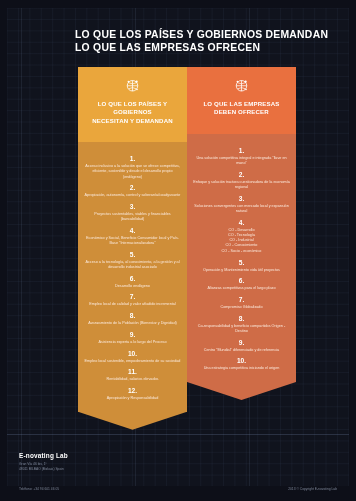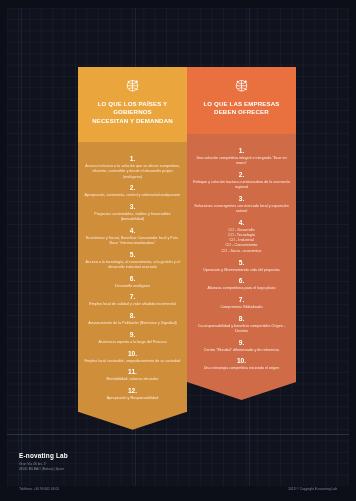--- a/index.html
+++ b/index.html
@@ -122,20 +122,22 @@
     color:#7d8698;font-size:3.3px;line-height:4.6px;text-align:right;
   }
 </style>
 </head>
 <body>
 
 <div class="poster">
   <div class="board"></div>
 
   <div class="title-wrap">
+    <div class="title-line">LO QUE LOS PAÍSES Y GOBIERNOS DEMANDAN</div>
+    <div class="title-line">LO QUE LAS EMPRESAS OFRECEN</div>
   </div>
 
   <div class="cols">
 
     <div class="col col-left">
       <div class="head head-left">
         <svg class="head-icon" width="21" height="18" viewBox="0 0 24 24">
           <circle cx="12" cy="13" r="7" fill="none" stroke="#ffffff" stroke-width="1.1"></circle>
           <path d="M12 6 L12 20 M5 13 L19 13" stroke="#ffffff" stroke-width="1" fill="none"></path>
           <path d="M7 9 Q12 12 17 9" stroke="#ffffff" stroke-width=".9" fill="none"></path>

